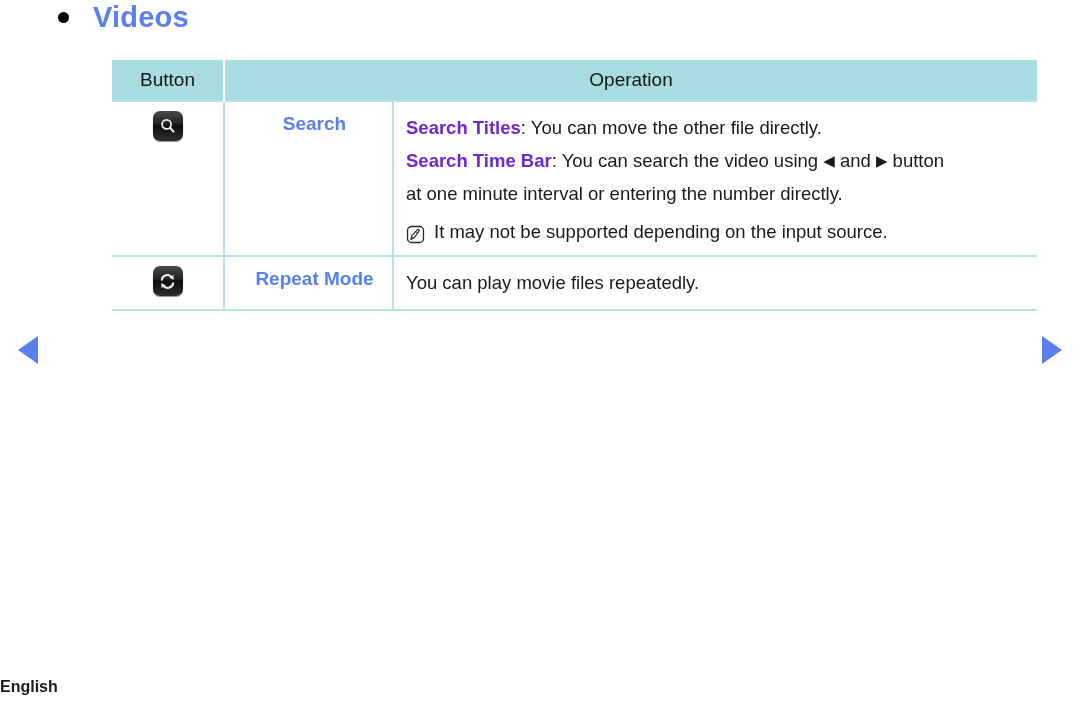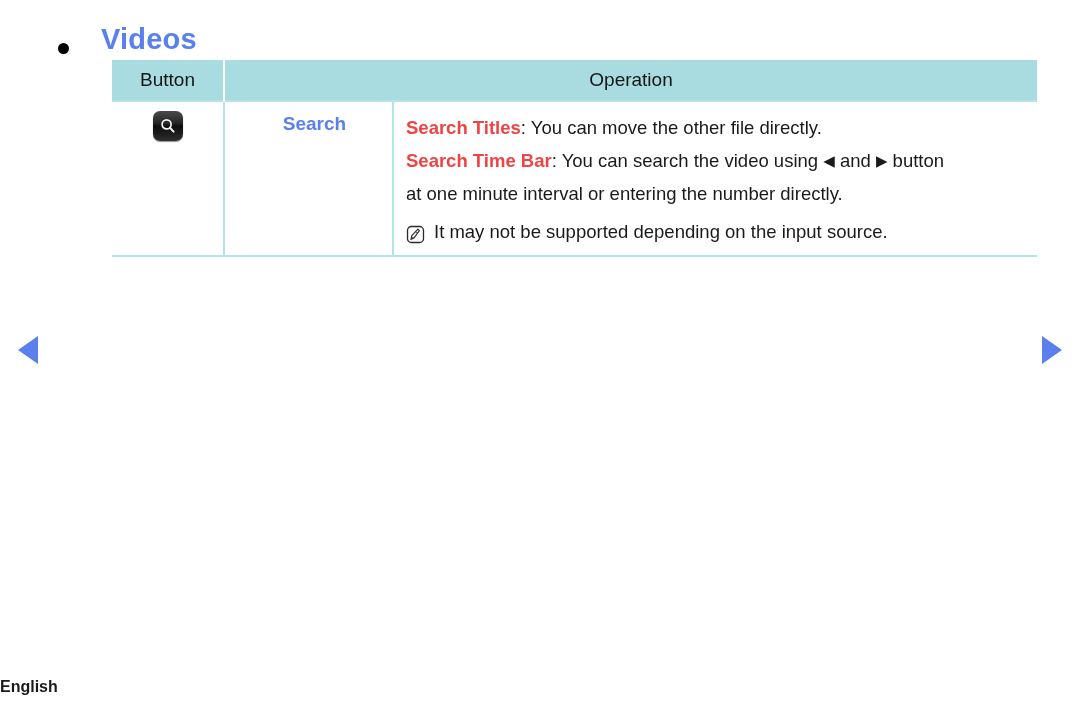--- a/index.html
+++ b/index.html
@@ -13,24 +13,24 @@
     position: relative;
     font-family: "Liberation Sans", sans-serif;
     color: #1a1a1a;
     overflow: hidden;
   }
 
   
   .page-heading {
     position: absolute;
     left: 58px;
-    top: 25px;
+    top: 3px;
     display: flex;
-    align-items: flex-end;
-    gap: 32px;
+    align-items: center;
+    gap: 24px;
   }
   .heading-bullet {
     width: 11px;
     height: 11px;
     border-radius: 50%;
     background: #000000;
     flex: 0 0 auto;
   }
   .heading-text {
     font-size: 29px;
@@ -95,21 +95,21 @@
     text-align: center;
   }
   .cell-op-inner {
     padding: 9px 0 10px 12px;
     font-size: 18.5px;
     line-height: 33px;
     color: #1a1a1a;
   }
   .op-line { white-space: nowrap; }
   .op-term {
-    color: #ef4444;
+    color: #6d28d9;
     font-weight: bold;
   }
   .op-note {
     display: flex;
     align-items: center;
     gap: 9px;
     margin-top: 9px;
   }
   .op-note-text { line-height: 26px; }
   .glyph-tri { font-size: 15px; vertical-align: 1px; }
@@ -221,20 +221,44 @@
               <path d="M12.6 4.3 L6.1 11.3 L5.2 15.2 L8.6 13.3 L14.1 5.9 Z" fill="#ffffff" stroke="#2b2b2b" stroke-width="1.2" stroke-linejoin="round"></path>
               <line x1="5.6" y1="13.6" x2="8.2" y2="13.4" stroke="#2b2b2b" stroke-width="1"></line>
               <line x1="9.4" y1="6.6" x2="12.3" y2="8.6" stroke="#2b2b2b" stroke-width="0.9"></line>
             </svg>
             <span class="op-note-text">It may not be supported depending on the input source.</span>
           </div>
         </div>
       </td>
     </tr>
 
+    <tr>
+      <td class="cell-button">
+        <div class="cell-button-inner">
+          <span class="key-icon">
+            <svg width="19" height="19" viewBox="0 0 20 20" aria-hidden="true">
+              <path d="M4 8.2 A6 6 0 0 1 14.6 5.6" fill="none" stroke="#f2f2f2" stroke-width="2.1" stroke-linecap="round"></path>
+              <path d="M16 11.8 A6 6 0 0 1 5.4 14.4" fill="none" stroke="#f2f2f2" stroke-width="2.1" stroke-linecap="round"></path>
+              <polygon points="16.4,3.2 16.4,8.4 11.9,5.8" fill="#f2f2f2"></polygon>
+              <polygon points="3.6,16.8 3.6,11.6 8.1,14.2" fill="#f2f2f2"></polygon>
+            </svg>
+          </span>
+        </div>
+      </td>
+      <td class="cell-label">
+        <div class="cell-label-inner">Repeat Mode</div>
+      </td>
+      <td class="cell-op">
+        <div class="cell-op-inner">
+          <div class="op-line">
+            <span>You can play movie files repeatedly.</span>
+          </div>
+        </div>
+      </td>
+    </tr>
 
 
   </tbody>
 </table>
 
 <div class="nav-arrow nav-prev"></div>
 <div class="nav-arrow nav-next"></div>
 
 <div class="footer-lang">English</div>
 

